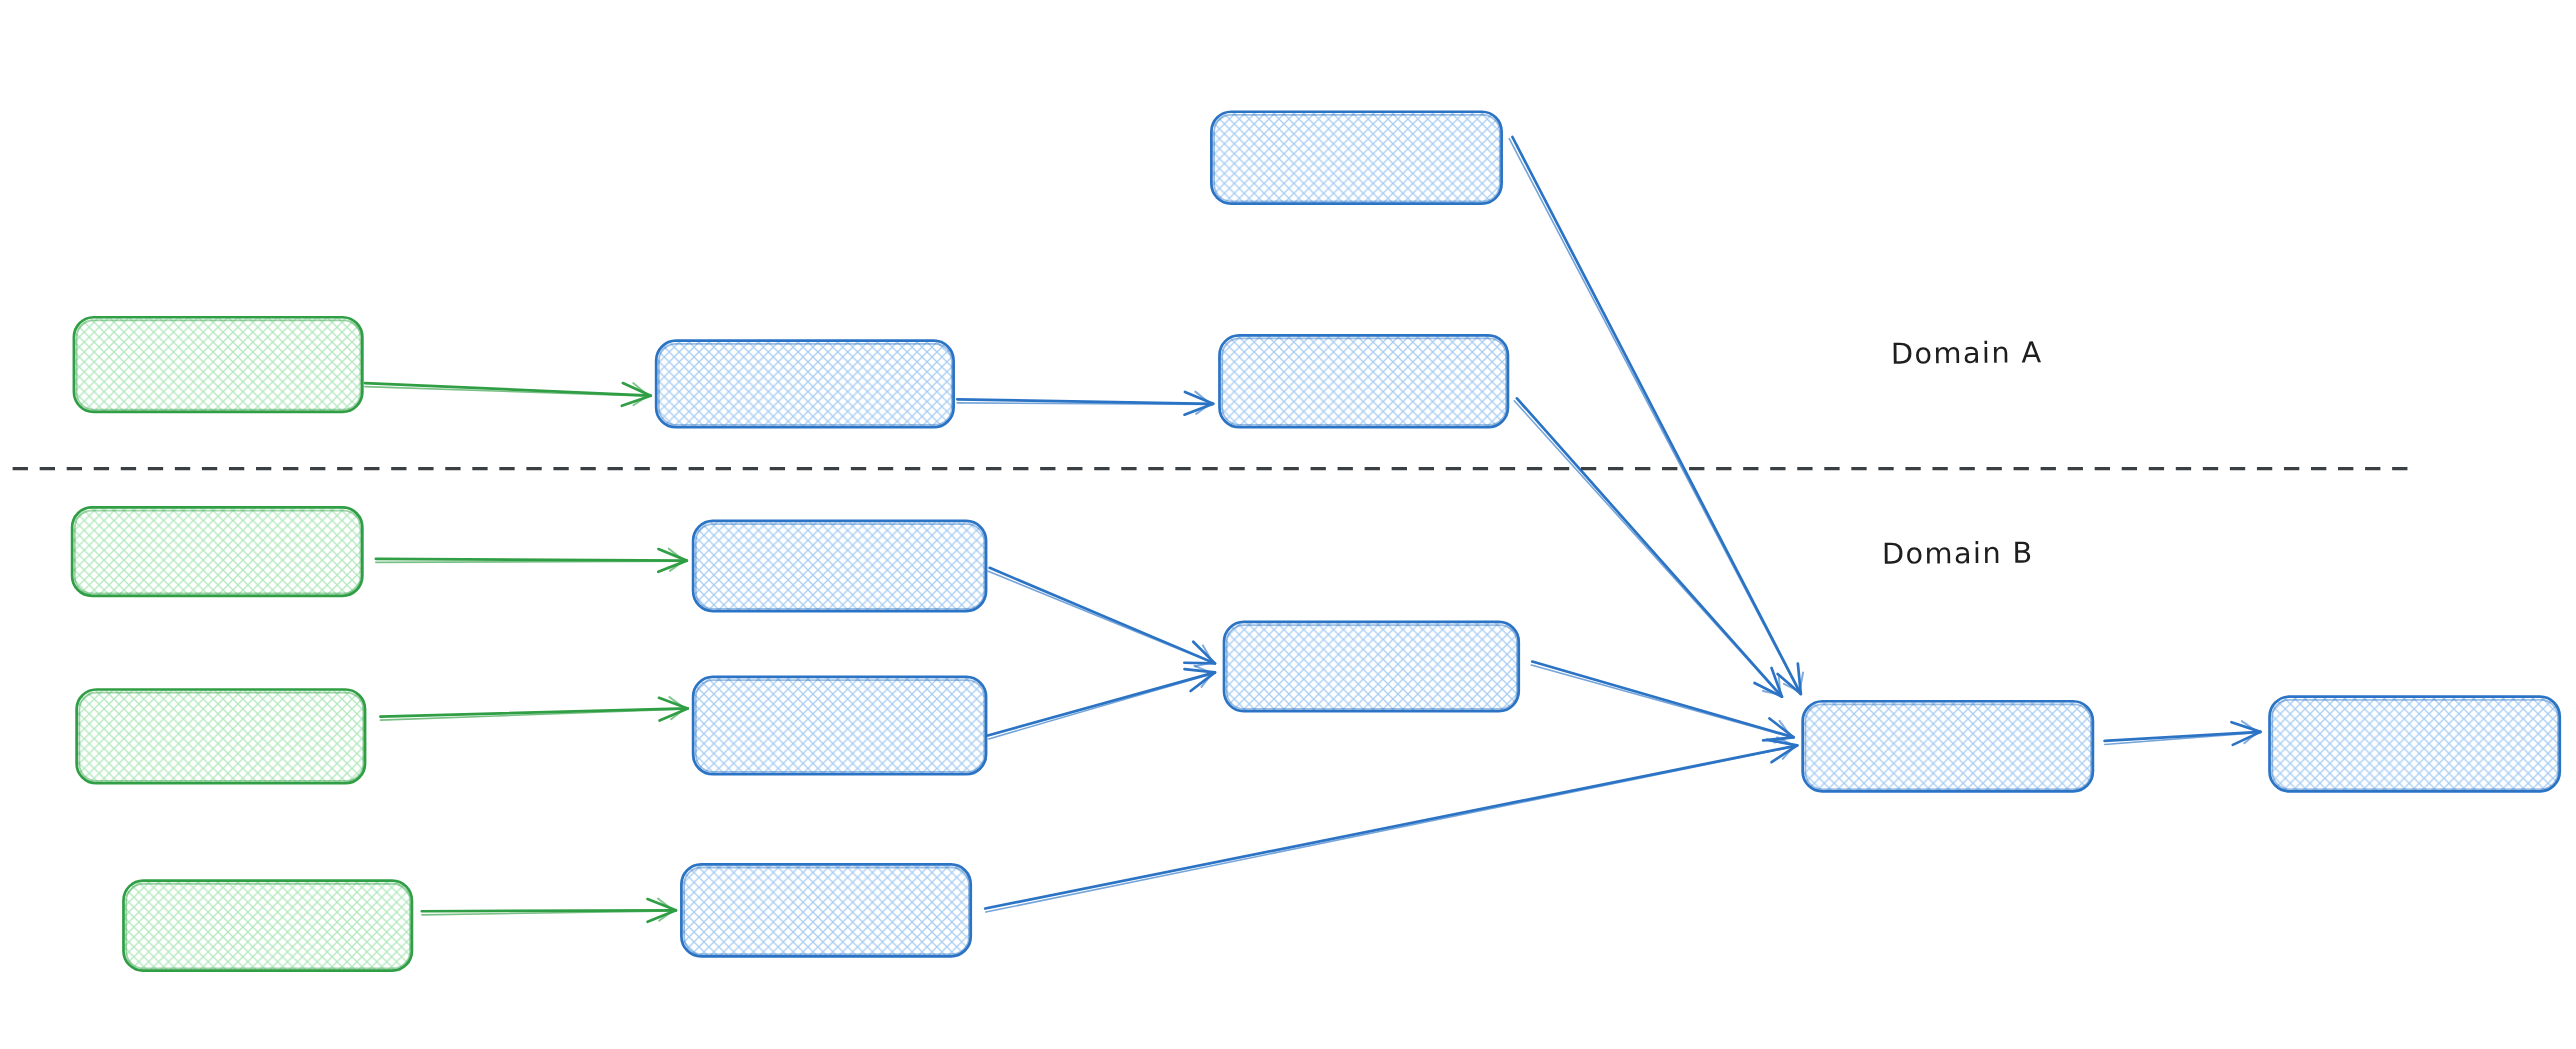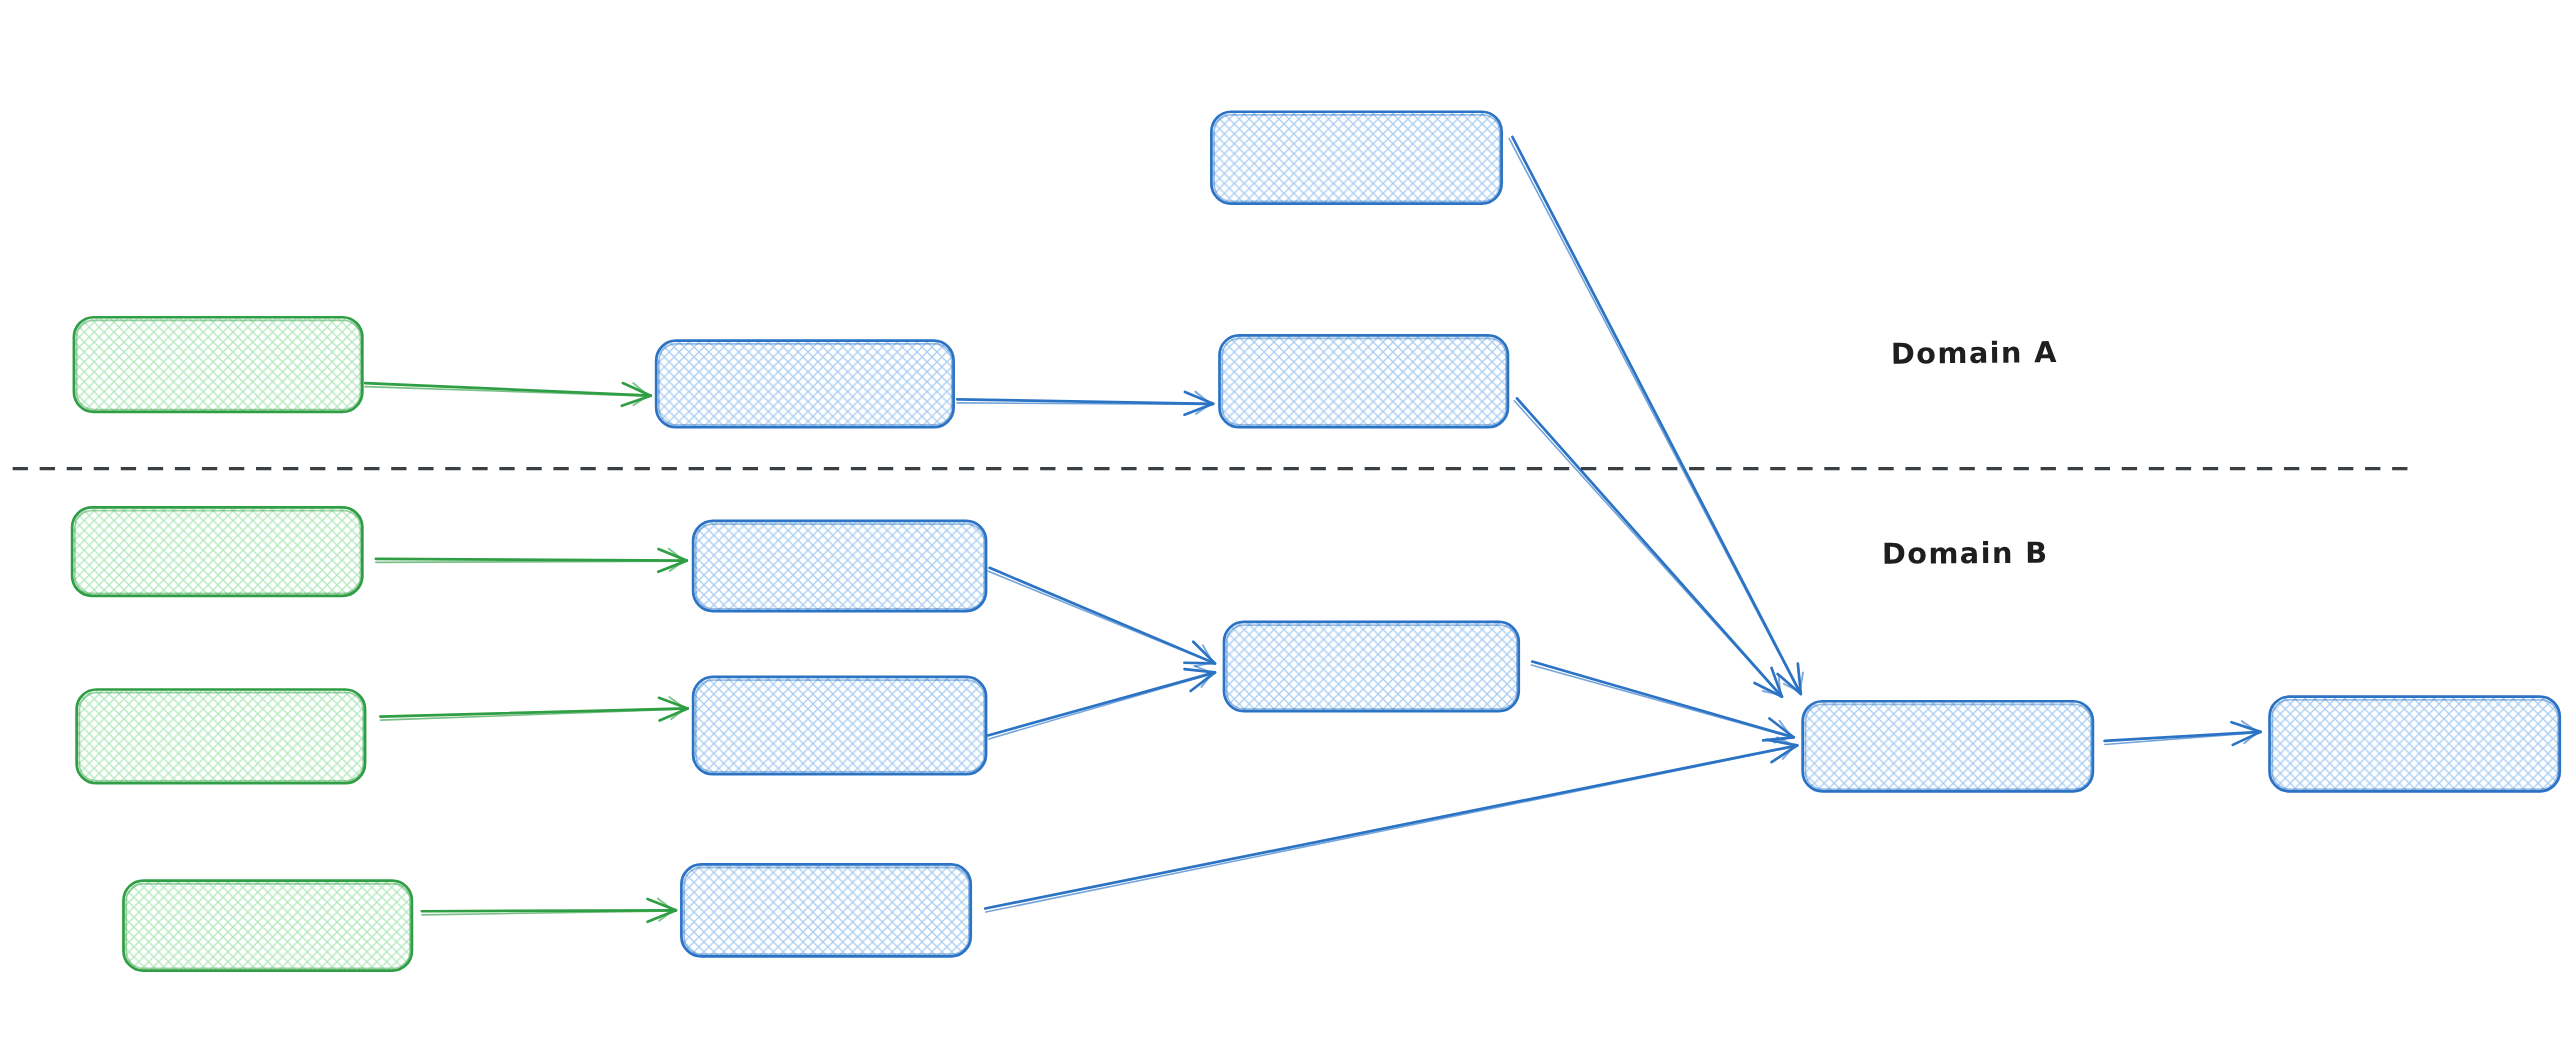--- a/index.html
+++ b/index.html
@@ -1,16 +1,16 @@
 <!DOCTYPE html>
 <html style="font-size:14.4px"><head>
 <meta charset="utf-8">
 <style>
   html,body{margin:0;padding:0;background:#ffffff;}
-  .canvas-wrap{width:100%;font-weight:bold;}
+  .canvas-wrap{width:100%;}
   svg#diagram{display:block;width:100%;height:auto;background:#ffffff;}
   .canvas-label{
     font-family:"DejaVu Sans",sans-serif;
     font-size:32px;
     letter-spacing:1.5px;
     fill:#1e1e1e;
   }
   .node-main{stroke-width:3;}
   .node-sketch{fill:none;stroke-width:2;opacity:.45;}
   .arrow-main{fill:none;stroke-width:3;stroke-linecap:round;}

